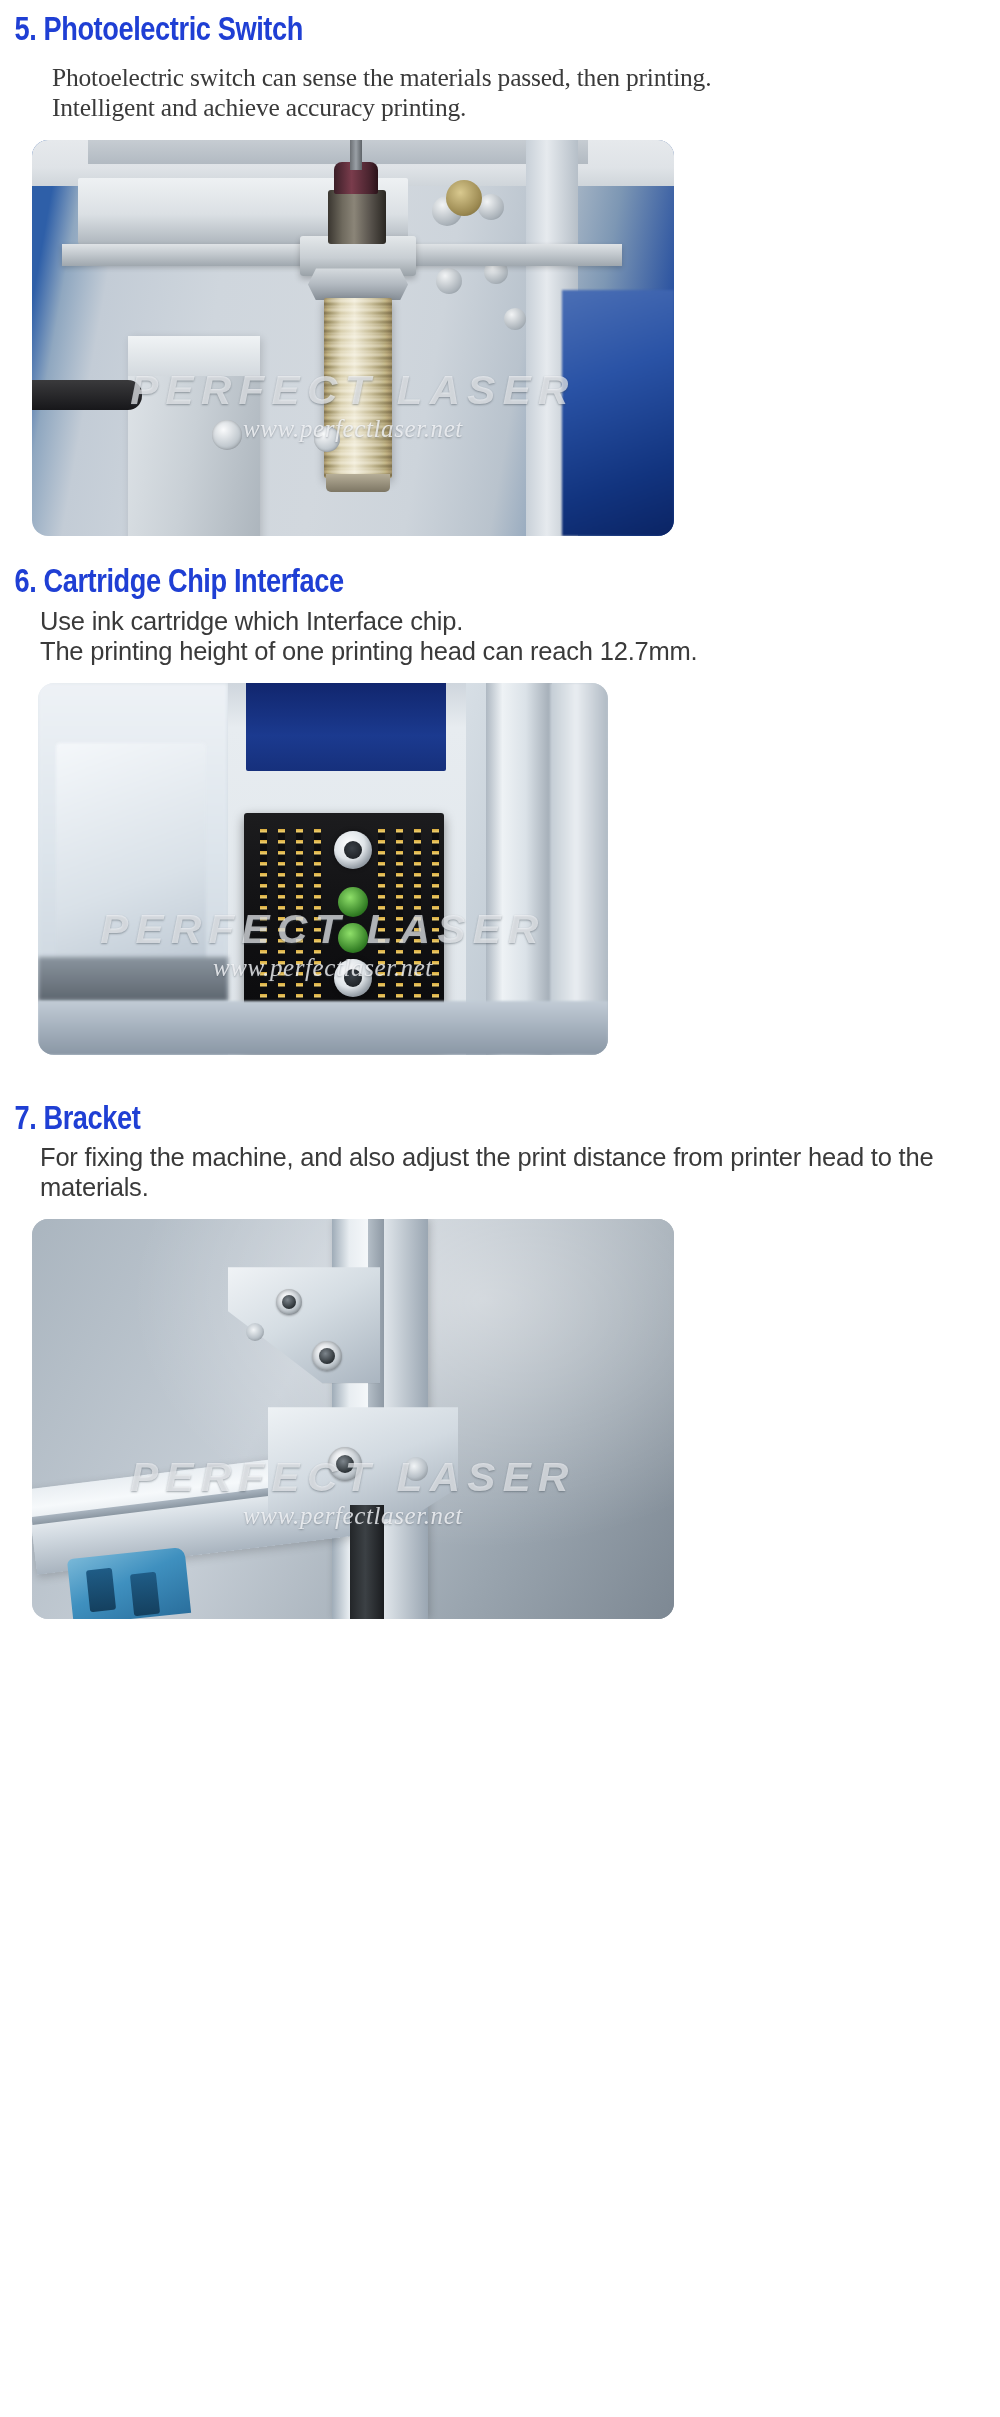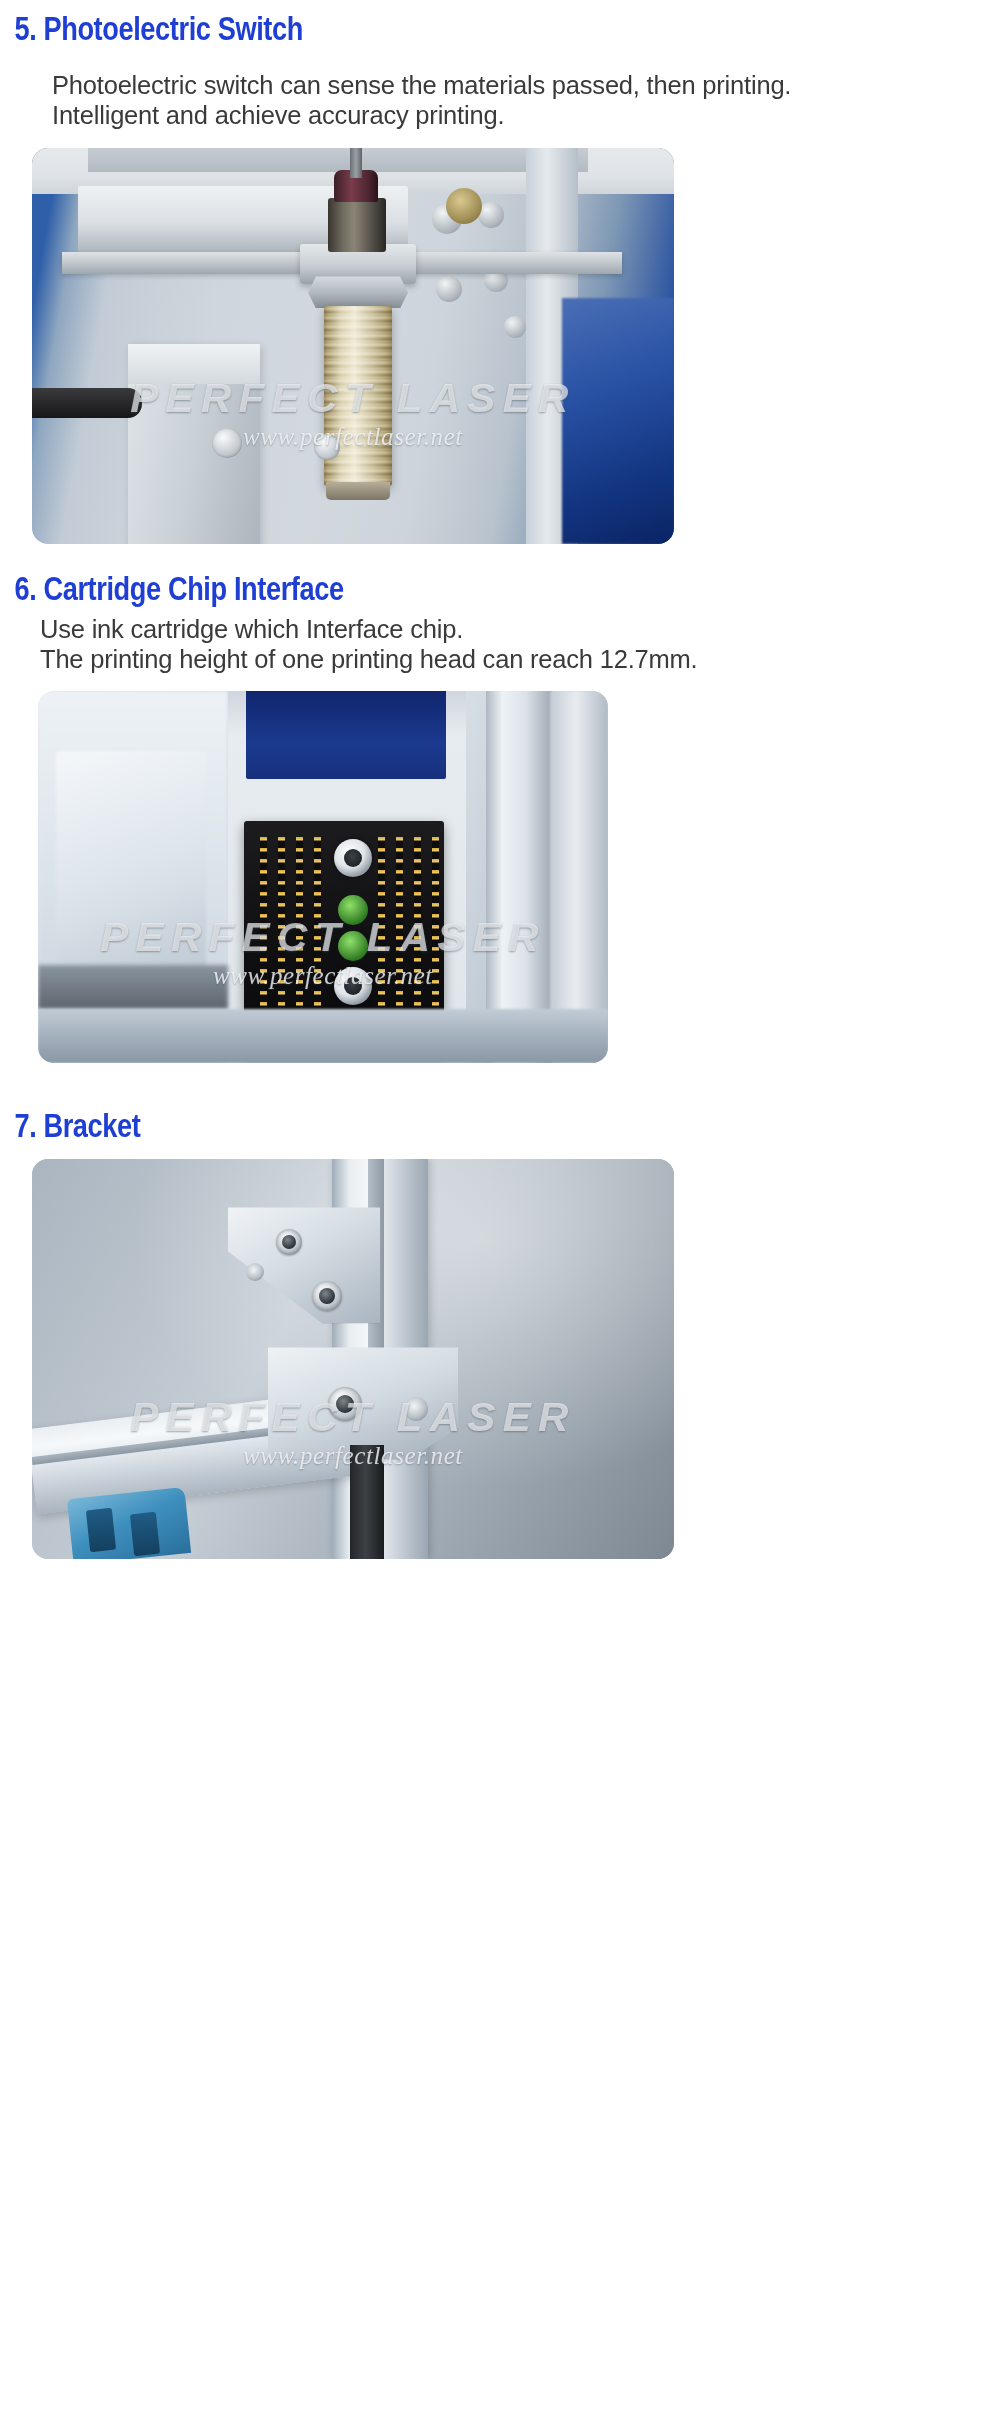--- a/index.html
+++ b/index.html
@@ -335,21 +335,21 @@
   }
 </style>
 </head>
 <body>
 
 <div class="page">
 
   <div class="section" style="padding-top:10px;">
     <div class="section-heading">5. Photoelectric Switch</div>
 
-    <div class="section-body" style="margin-top:24px;">Photoelectric switch can sense the materials passed,  then printing.
+    <div class="section-body" style="margin-top:16px;font-family:Liberation Serif, serif;">Photoelectric switch can sense the materials passed,  then printing.
 Intelligent and achieve accuracy printing.</div>
 
     <div class="photo" id="photo-switch" style="margin-top:18px;">
       <div class="p1-top-bar"></div>
       <div class="p1-topbar-dark"></div>
 
       <div class="p1-rail"></div>
       <div class="p1-blue-right"></div>
 
       <div class="p1-bracket"></div>
@@ -425,20 +425,21 @@
       <div class="watermark" style="top:224px;">
         <div class="wm-brand">PERFECT LASER</div>
         <div class="wm-url">www.perfectlaser.net</div>
       </div>
     </div>
   </div>
 
   <div class="section" style="margin-top:44px;">
     <div class="section-heading">7. Bracket</div>
 
+    <div class="section-body" style="margin-top:8px; padding-left:40px; padding-right:40px;">For fixing the machine, and also adjust the print distance from printer head to the materials.</div>
 
     <div class="photo" id="photo-bracket" style="margin-top:16px;">
       <div class="p3-backdrop"></div>
 
       <div class="p3-vrail"></div>
       <div class="p3-vrail-groove"></div>
 
       <div class="p3-hrail"></div>
       <div class="p3-hrail-line"></div>
 

